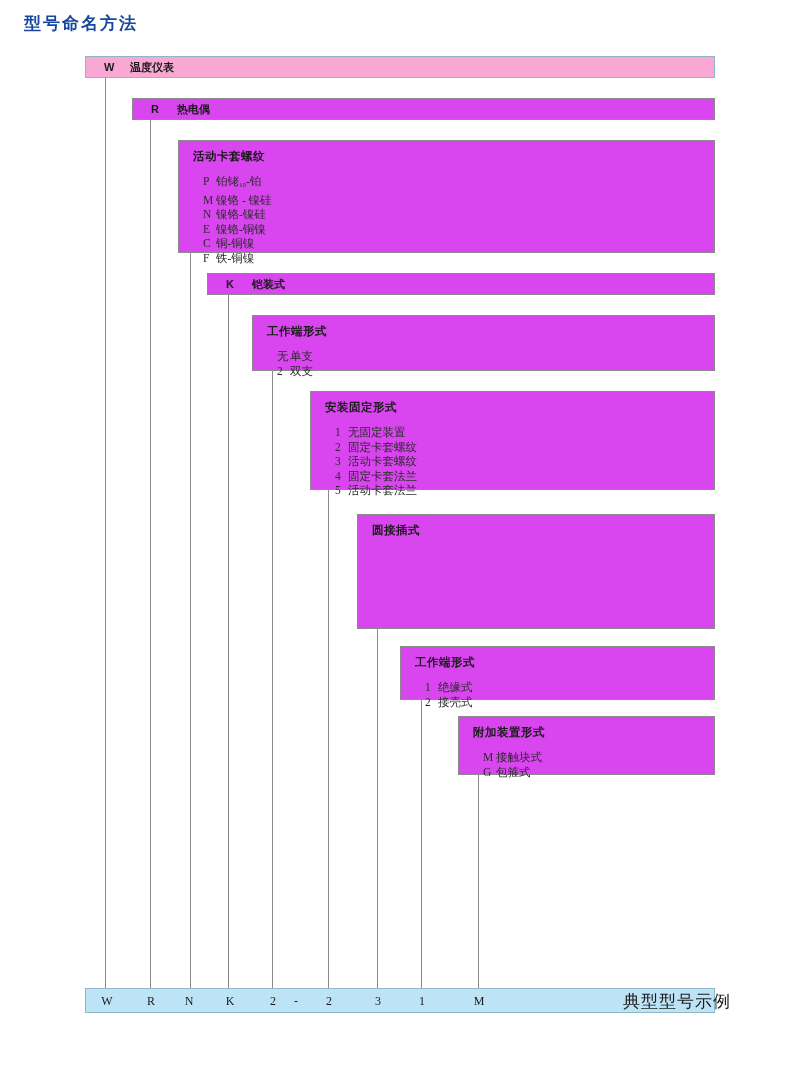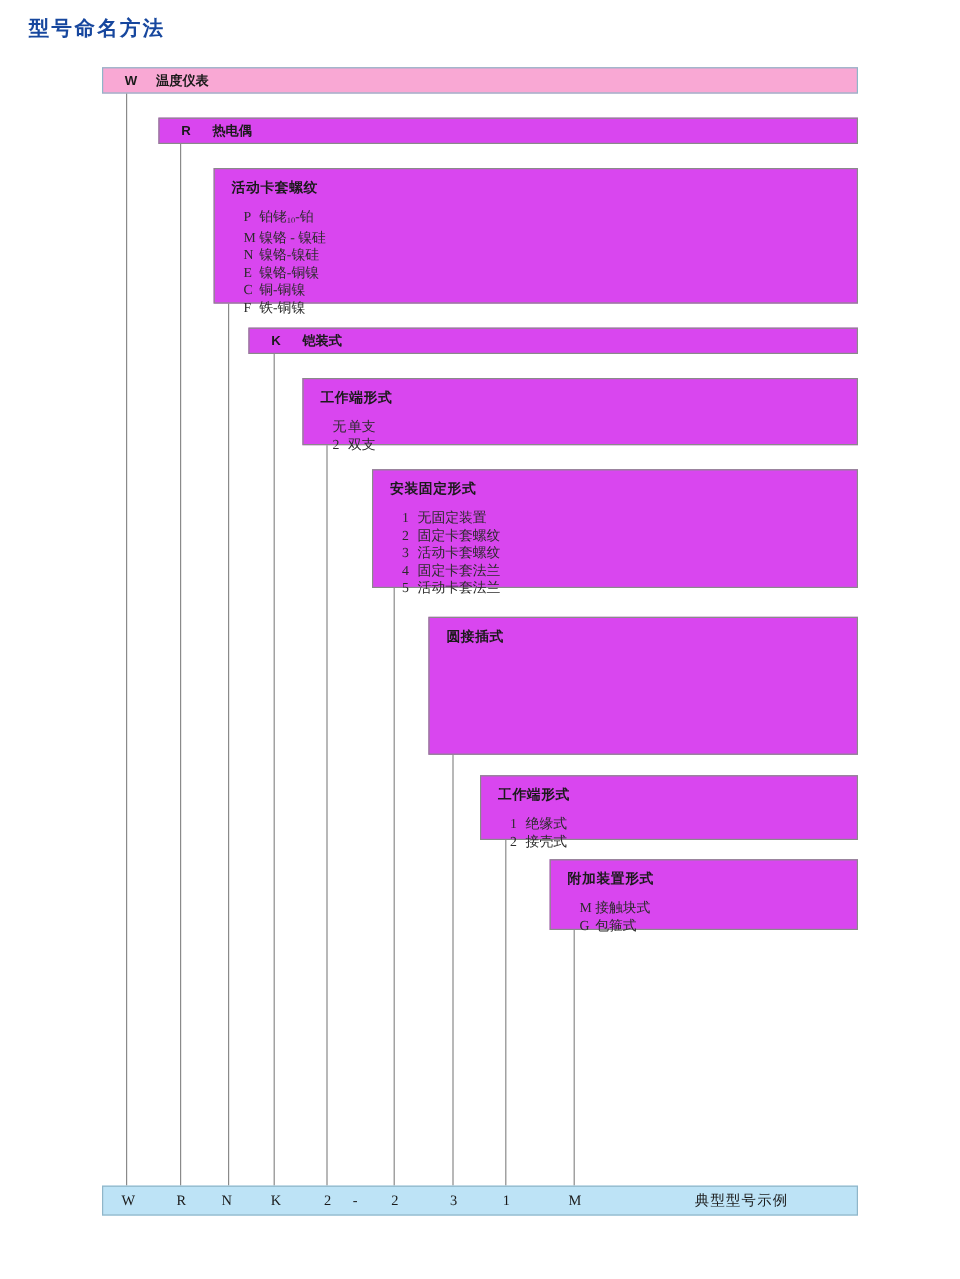--- a/index.html
+++ b/index.html
@@ -99,24 +99,25 @@
     font-family:"Liberation Serif", serif;
     font-size:12px;
     color:#1a1a1a;
     white-space:nowrap;
   }
   .bottom-bar .example{
     position:absolute;
     top:50%;
     transform:translateY(-50%);
     font-family:Liberation Mono, monospace;
-    font-size:12px;
+    font-size:17px;
     color:#1a1a1a;
     letter-spacing:1px;
     white-space:nowrap;
+    margin-left:44px;
   }
 </style>
 </head>
 <body>
 
 <div id="page">
 
   <div class="page-title">型号命名方法</div>
 
   <div id="nodes-layer">

